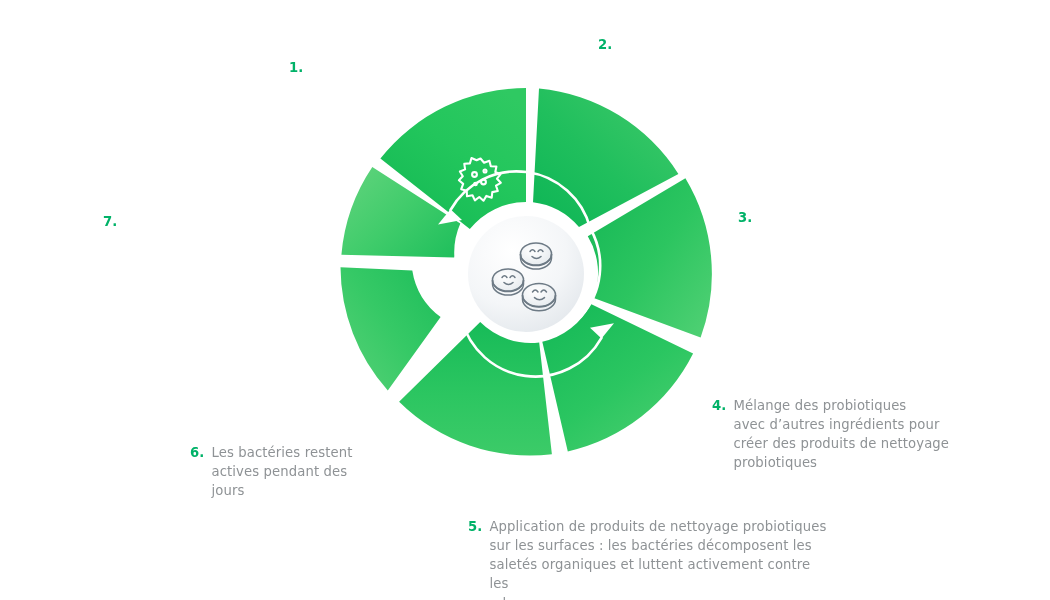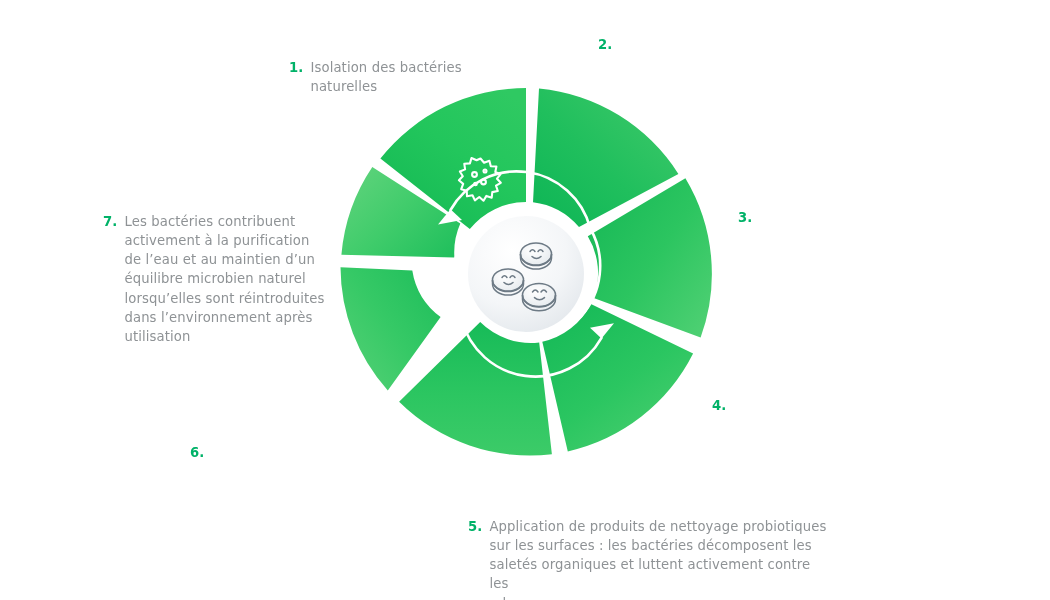--- a/index.html
+++ b/index.html
@@ -311,52 +311,50 @@
                    c 0.4 6.3 6 9.8 11 8.2
                    c 5.2 -1.7 6.6 -8 3 -11.4
                    c -3.2 -3 -8.4 -1.4 -8.8 2.6"></path>
         </g>
       </g>
     </svg>
   </div>
 
   <div class="callout" id="callout-1">
     <span class="num">1.</span>
-    <span class="txt">Isolation des bactéries
-naturelles</span>
   </div>
 
   <div class="callout" id="callout-2">
     <span class="num">2.</span>
   </div>
 
   <div class="callout" id="callout-3">
     <span class="num">3.</span>
   </div>
 
   <div class="callout" id="callout-4">
     <span class="num">4.</span>
+    <span class="txt">Mélange des probiotiques
+avec d’autres ingrédients pour
+créer des produits de nettoyage
+probiotiques</span>
   </div>
 
   <div class="callout" id="callout-5">
     <span class="num">5.</span>
     <span class="txt">Application de produits de nettoyage probiotiques
 sur les surfaces : les bactéries décomposent les
 saletés organiques et luttent activement contre les
 odeurs</span>
   </div>
 
   <div class="callout" id="callout-6">
     <span class="num">6.</span>
+    <span class="txt">Les bactéries restent
+actives pendant des
+jours</span>
   </div>
 
   <div class="callout" id="callout-7">
     <span class="num">7.</span>
-    <span class="txt">Les bactéries contribuent
-activement à la purification
-de l’eau et au maintien d’un
-équilibre microbien naturel
-lorsqu’elles sont réintroduites
-dans l’environnement après
-utilisation</span>
   </div>
 
 </div>
 
 </body></html>

